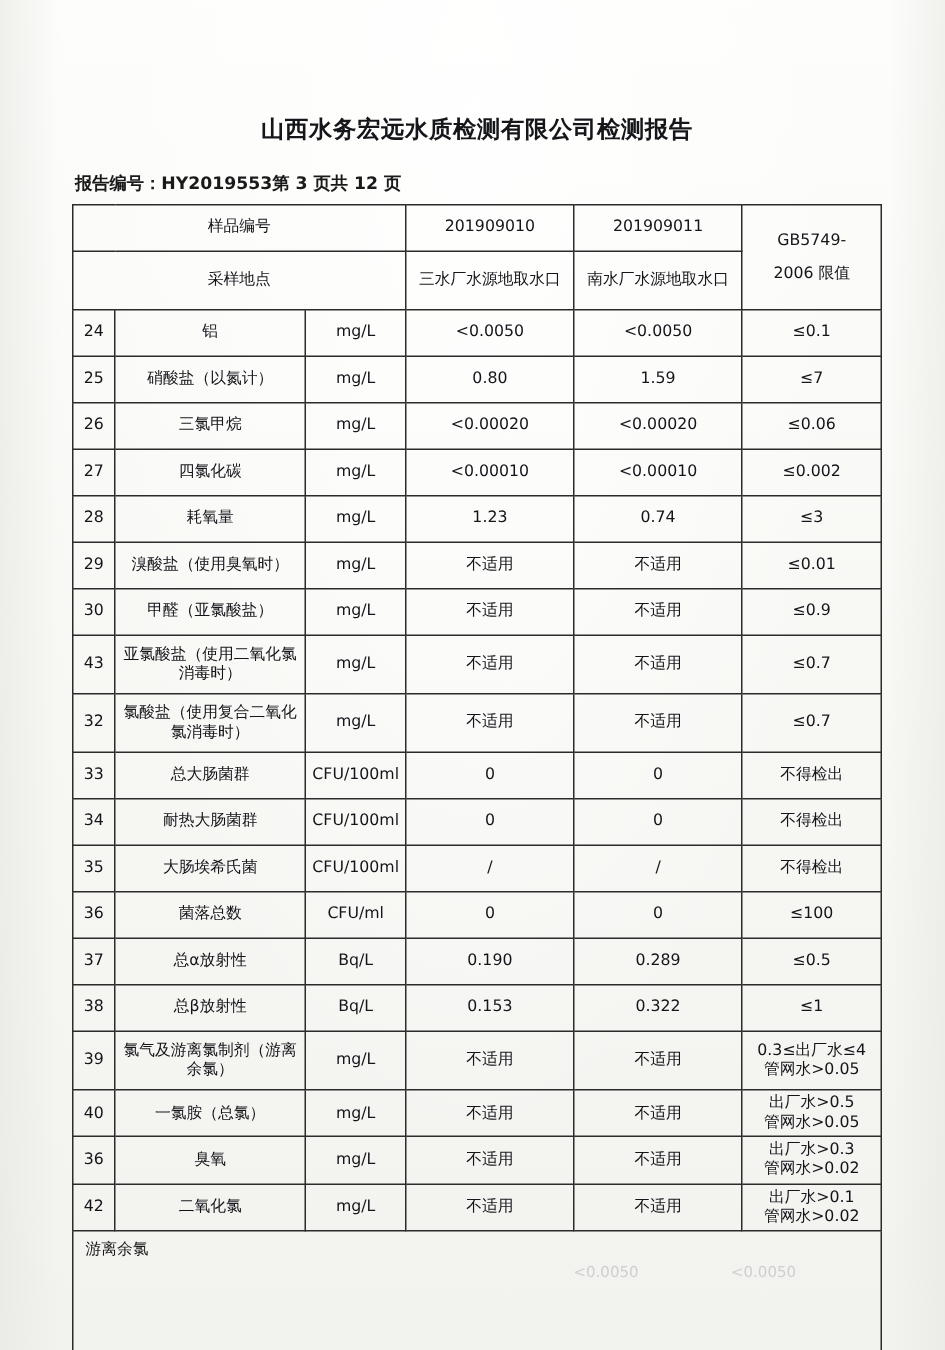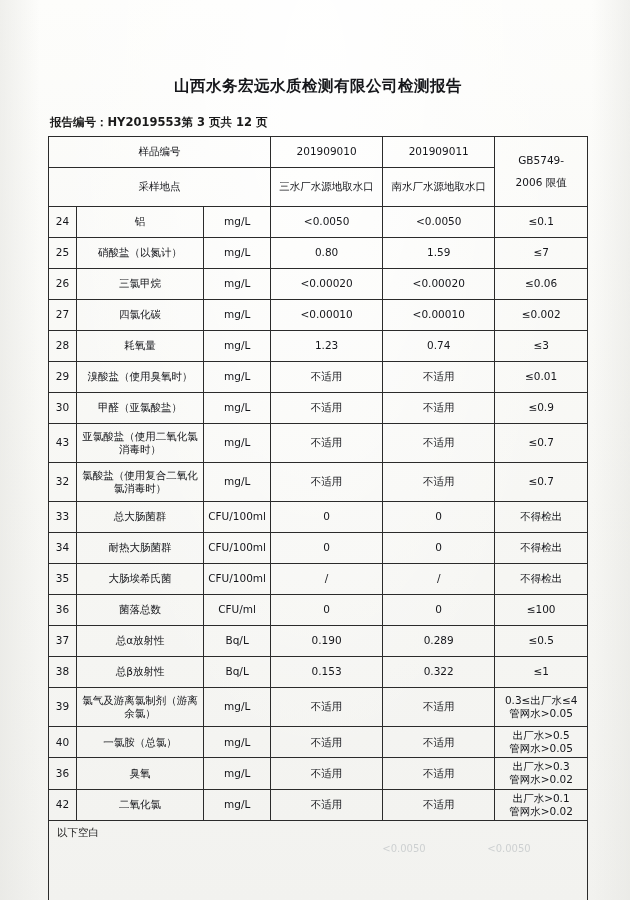--- a/index.html
+++ b/index.html
@@ -327,21 +327,21 @@
             <td>不适用</td>
             <td class="std-small">
               <div class="nowrap">出厂水&gt;0.1</div>
               <div class="nowrap">管网水&gt;0.02</div>
             </td>
           </tr>
         </tbody>
     </table>
 
     <div class="tail">
-      <span>以下空白</span>
+      <span>游离余氯</span>
       <div class="ghost">
         <span class="g1"></span>
         <span class="g2">&lt;0.0050</span>
         <span class="g3">&lt;0.0050</span>
       </div>
     </div>
 
   </div>
 </div>
 

